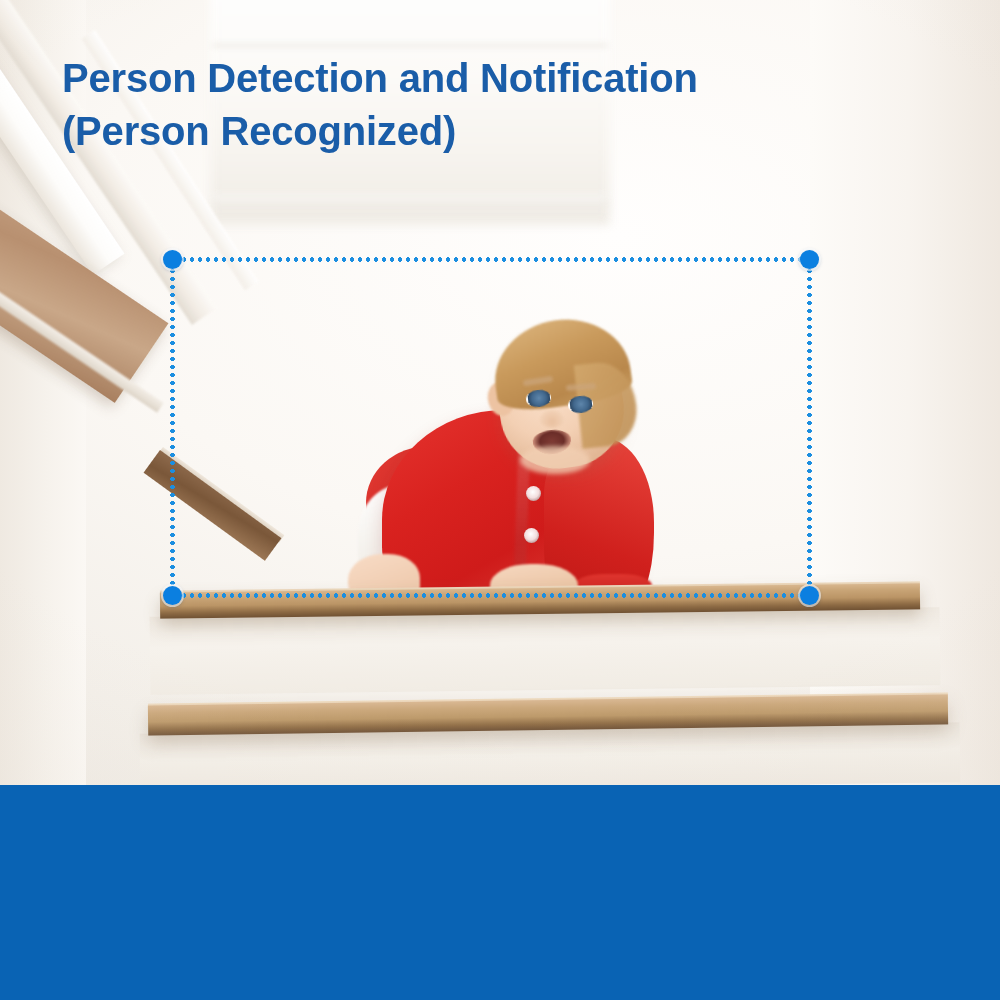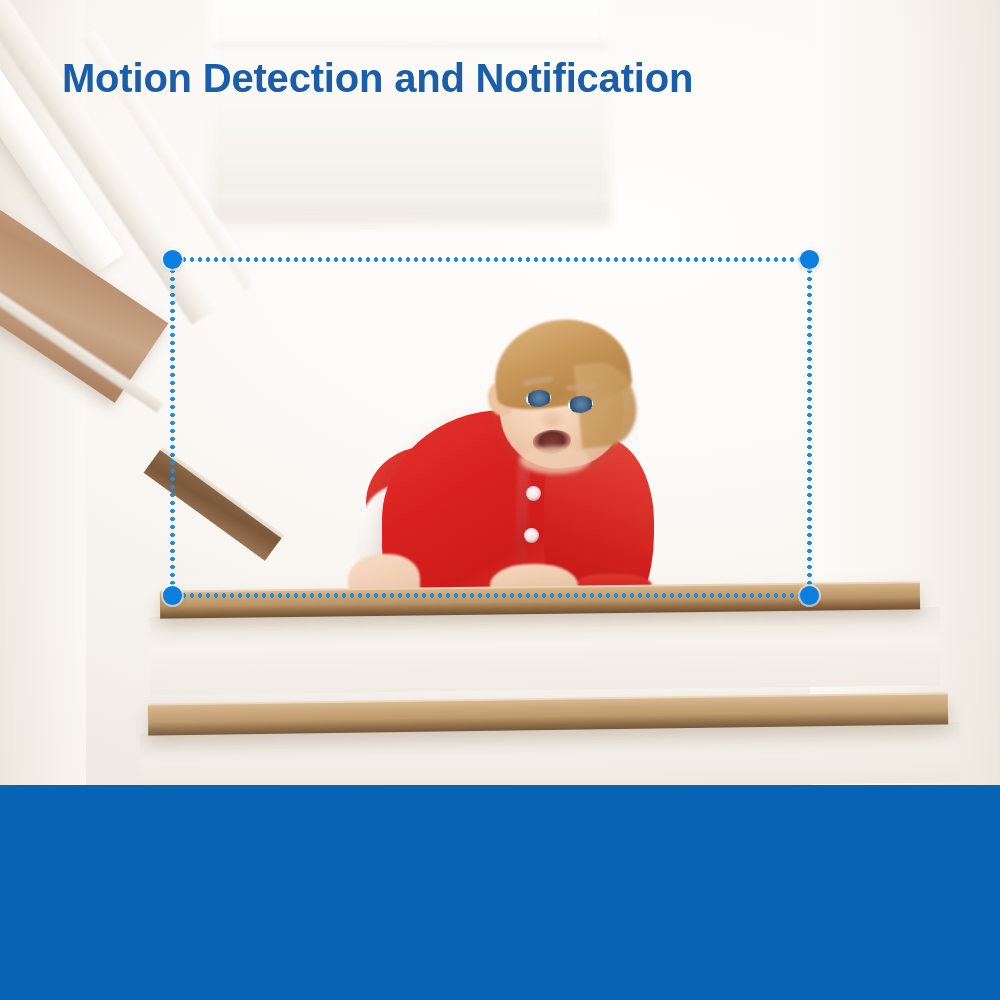--- a/index.html
+++ b/index.html
@@ -241,21 +241,22 @@
     <div class="zline v" style="left:-2px;top:0;height:336px;"></div>
     <div class="zline v" style="left:635px;top:0;height:336px;"></div>
 
     <div class="zhandle" style="left:-9px;top:-9px;"></div>
     <div class="zhandle" style="left:628px;top:-9px;"></div>
     <div class="zhandle" style="left:-9px;top:327px;"></div>
     <div class="zhandle" style="left:628px;top:327px;"></div>
   </div>
 
   <div class="title">
-    <span class="ln">Motion Detection and Notification</span>
+    <span class="ln">Person Detection and Notification</span>
+    <span class="ln">(Person Recognized)</span>
   </div>
 
   <div class="banner">
     
 
     
   </div>
 
 </div>
 

